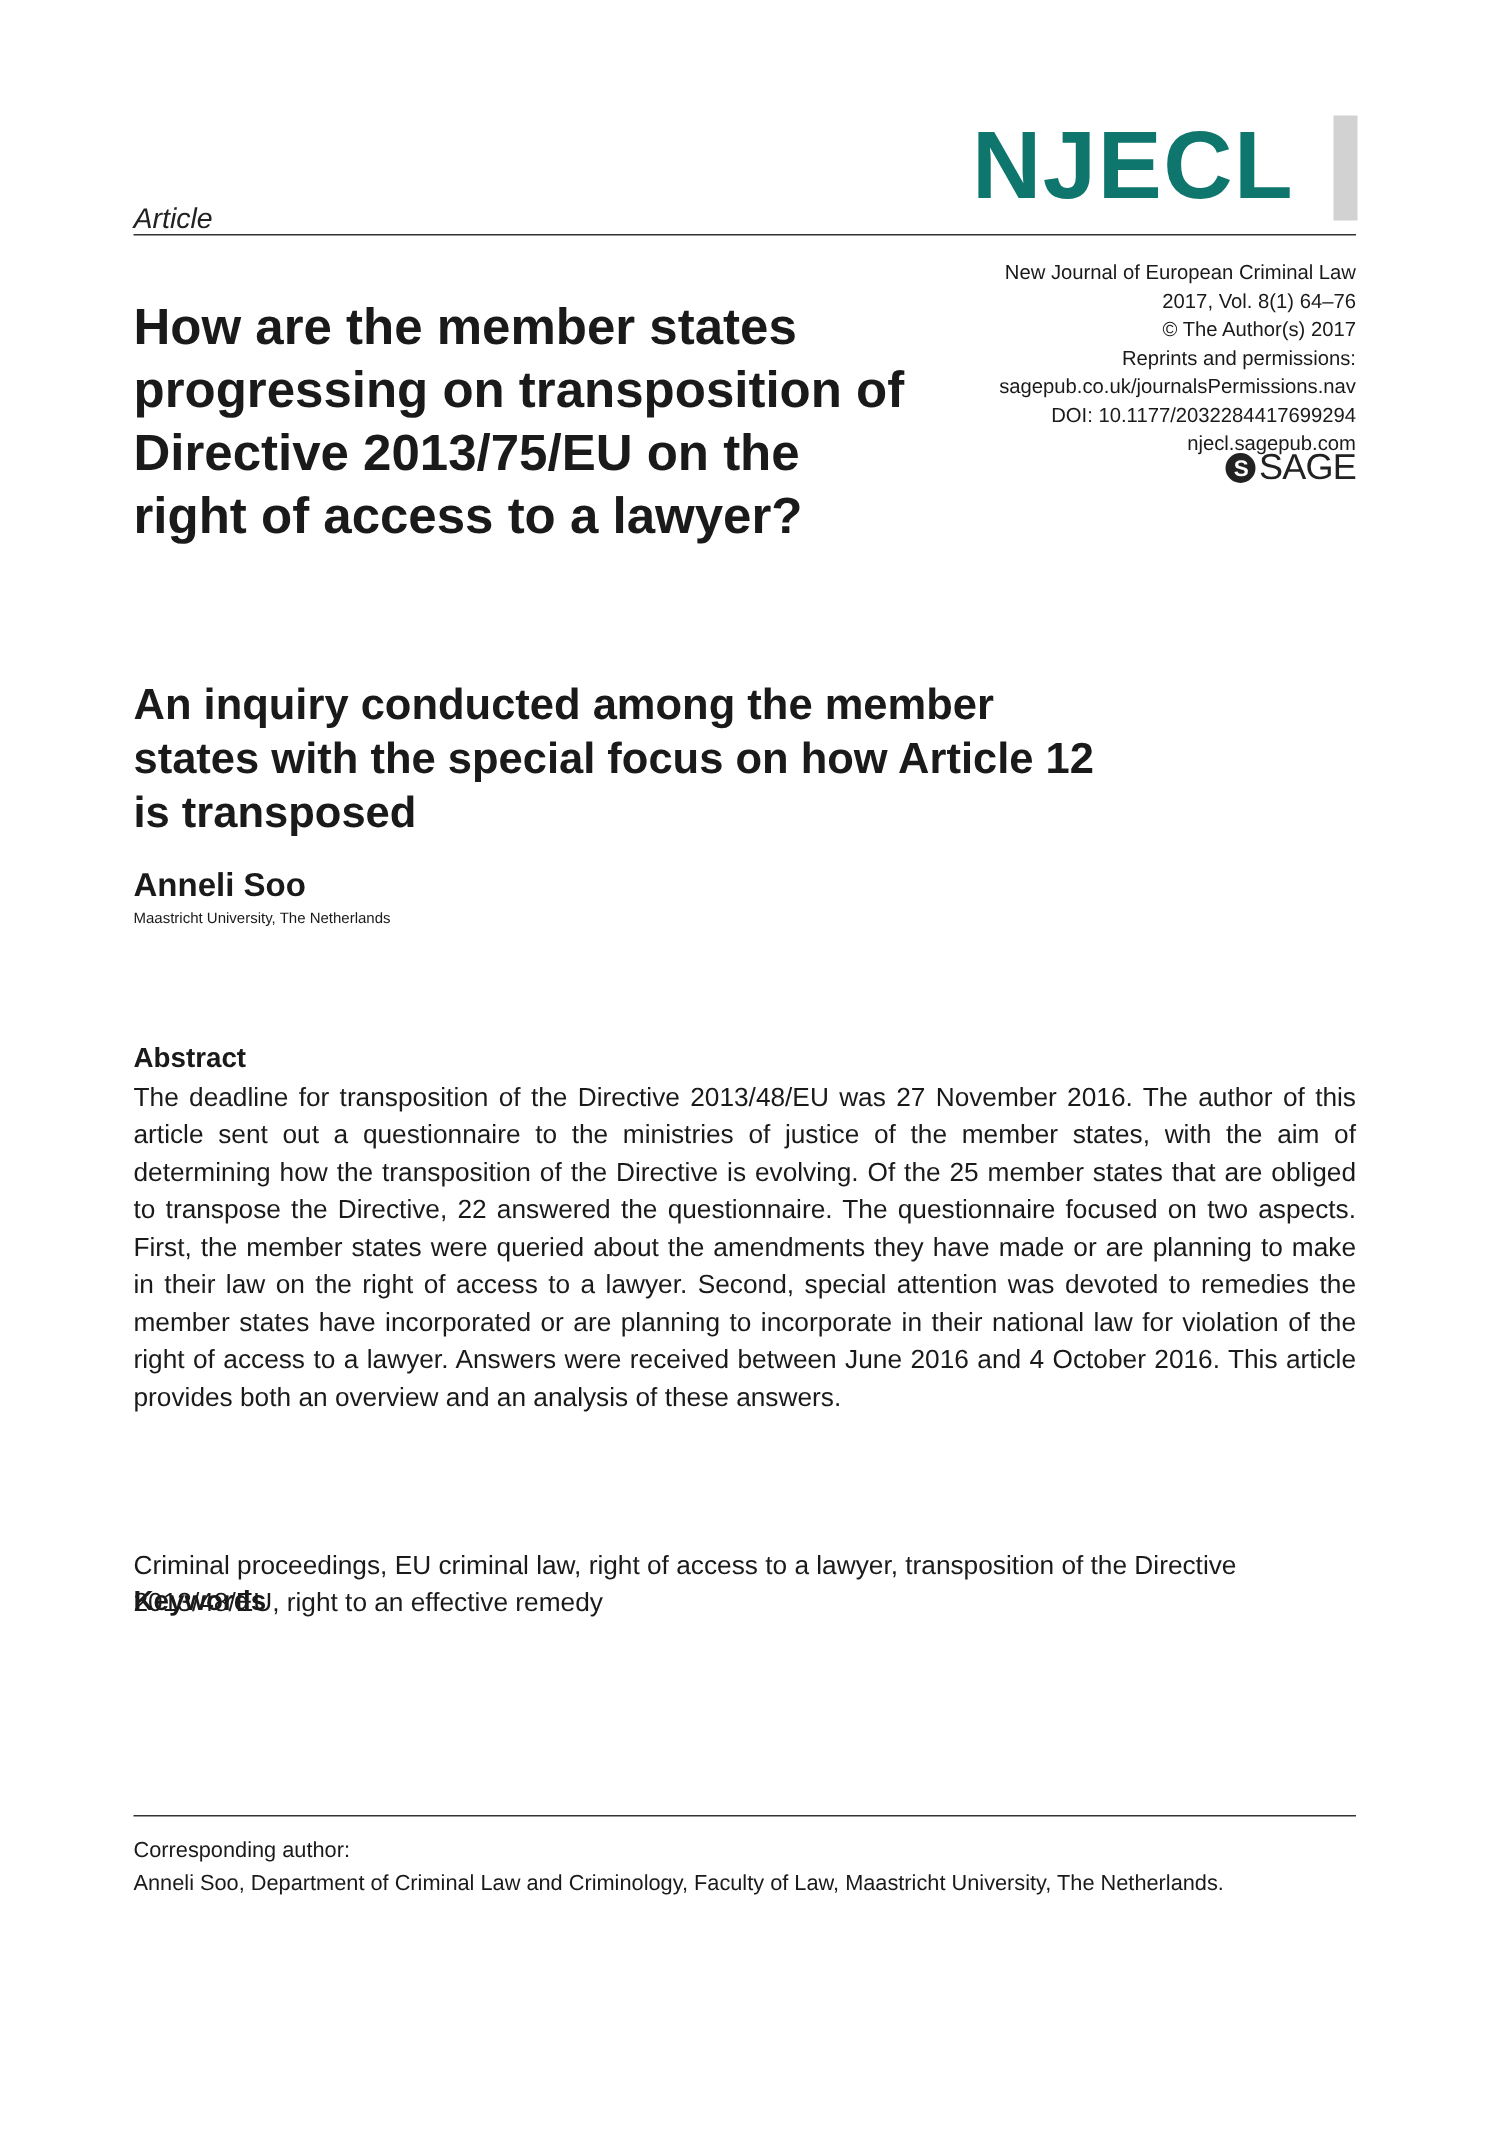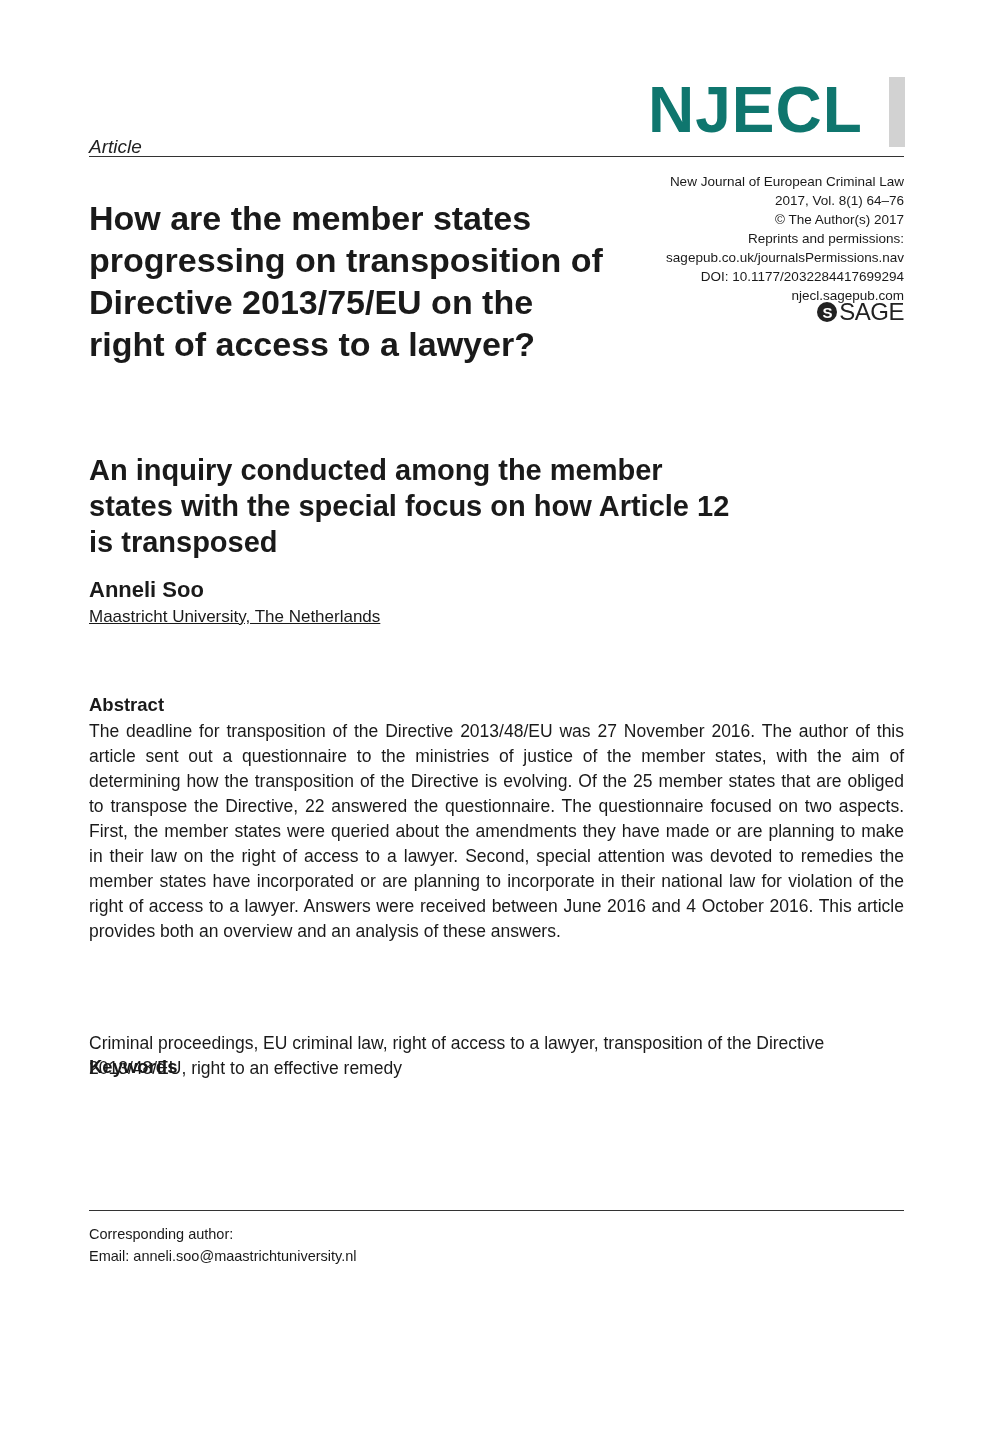--- a/index.html
+++ b/index.html
@@ -8,21 +8,21 @@
   .article-label { left: 89px; top: 136px; font-style: italic; font-size: 19px; color: #222; }
   .brand { left: 648px; top: 78px; font-family: "Liberation Sans", sans-serif; font-weight: 700; font-size: 64px; letter-spacing: 1px; color: #0f766e; line-height: 1; }
   .brand-bar { left: 889px; top: 77px; width: 16px; height: 70px; background: #d2d2d2; }
   .rule-top { left: 89px; top: 156px; width: 815px; height: 1px; background: #333; }
   .meta { right: 99px; top: 172px; text-align: right; font-size: 13.5px; line-height: 19px; color: #1a1a1a; }
   .sage { right: 99px; top: 298px; display: flex; align-items: center; gap: 2px; font-size: 24px; color: #222; letter-spacing: -0.5px; }
   .sage-icon { width: 20px; height: 20px; border-radius: 50%; background: #222; color: #fff; font-size: 15px; font-weight: 700; display: flex; align-items: center; justify-content: center; }
   .title { left: 89px; top: 197px; width: 520px; font-weight: 700; font-size: 34px; line-height: 42px; color: #1a1a1a; }
   .subtitle { left: 89px; top: 428px; width: 660px; font-weight: 700; font-size: 29px; line-height: 36px; color: #1a1a1a; margin-top: 24px; }
   .author { left: 89px; top: 577px; font-weight: 700; font-size: 22px; }
-  .affil { left: 89px; top: 607px; font-size: 17px; text-decoration: underline; }
+  .affil { left: 89px; top: 607px; font-size: 10px; }
   .abs-head { left: 89px; top: 694px; font-weight: 700; font-size: 18.5px; }
   .abs-body { left: 89px; top: 719px; width: 815px; font-size: 17.5px; line-height: 25px; text-align: justify; }
   .kw-head { left: 89px; top: 1056px; font-weight: 700; font-size: 18.5px; }
   .kw-body { left: 89px; top: 1031px; width: 815px; font-size: 17.5px; line-height: 25px; }
   .rule-bottom { left: 89px; top: 1210px; width: 815px; height: 1px; background: #333; }
   .corr-head { left: 89px; top: 1226px; font-weight: 400; font-size: 14.5px; }
   .corr-body { left: 89px; top: 1246px; font-size: 14.5px; line-height: 21px; }
 </style>
 </head>
 <body>
@@ -54,14 +54,14 @@
 
 <div class="abs abs-head">Abstract</div>
 <div class="abs abs-body">The deadline for transposition of the Directive 2013/48/EU was 27 November 2016. The author of this article sent out a questionnaire to the ministries of justice of the member states, with the aim of determining how the transposition of the Directive is evolving. Of the 25 member states that are obliged to transpose the Directive, 22 answered the questionnaire. The questionnaire focused on two aspects. First, the member states were queried about the amendments they have made or are planning to make in their law on the right of access to a lawyer. Second, special attention was devoted to remedies the member states have incorporated or are planning to incorporate in their national law for violation of the right of access to a lawyer. Answers were received between June 2016 and 4 October 2016. This article provides both an overview and an analysis of these answers.</div>
 
 <div class="abs kw-head">Keywords</div>
 <div class="abs kw-body">Criminal proceedings, EU criminal law, right of access to a lawyer, transposition of the Directive 2013/48/EU, right to an effective remedy</div>
 
 <div class="abs rule-bottom"></div>
 <div class="abs corr-head">Corresponding author:</div>
 <div class="abs corr-body">
-  <div><span>Email: </span><span>anneli.soo@maastrichtuniversity.nl</span></div>
+  <div>Anneli Soo, Department of Criminal Law and Criminology, Faculty of Law, Maastricht University, The Netherlands.</div>
 </div>
 
 </body></html>

